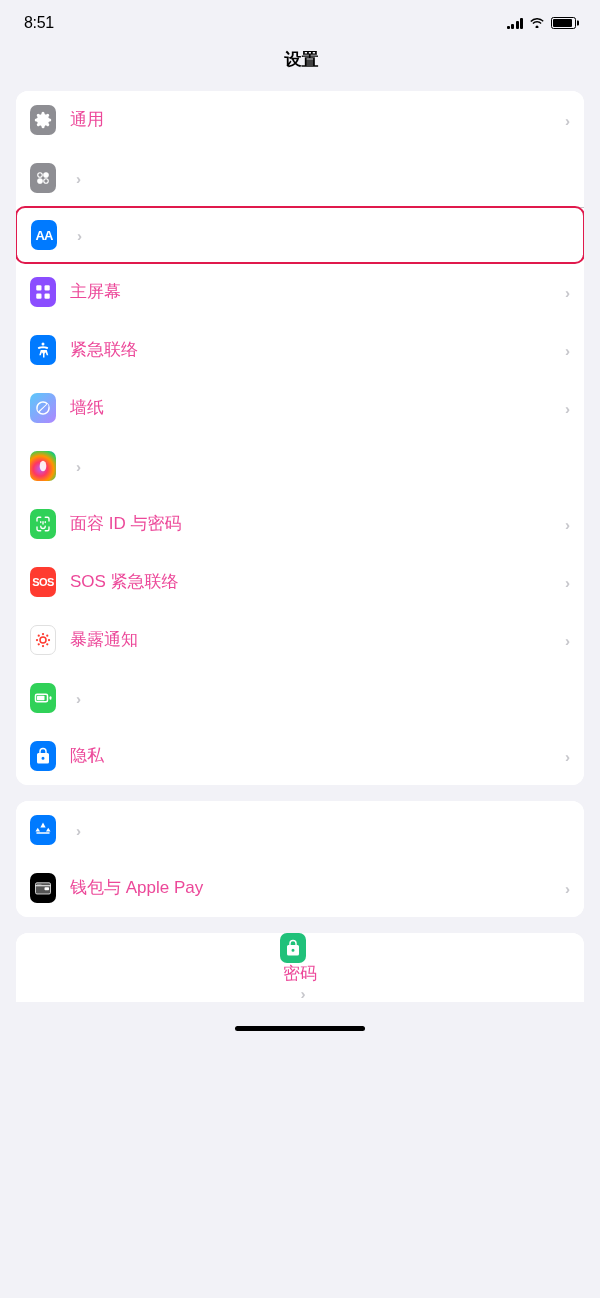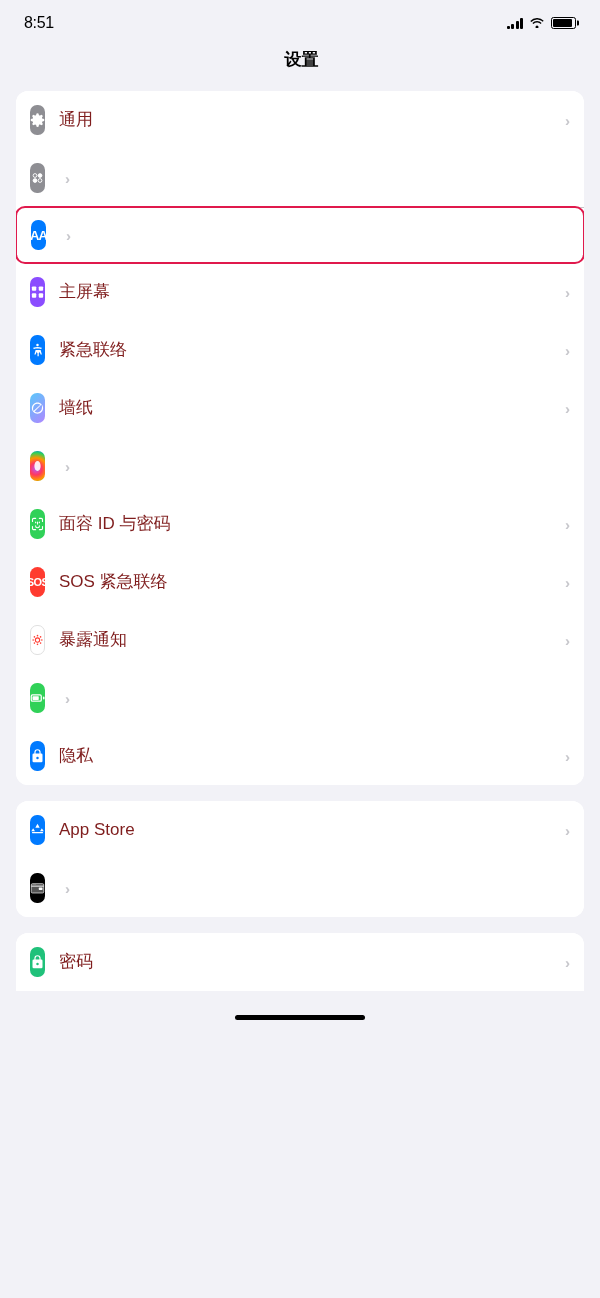--- a/index.html
+++ b/index.html
@@ -112,37 +112,37 @@
       border: 2.5px solid #e0194c;
       border-radius: 10px;
       margin: -1px;
       z-index: 2;
     }
     .settings-item.highlighted::after {
       display: none;
     }
 
     .item-icon {
-      width: 15px;
+      width: 26px;
       height: 30px;
       border-radius: 7px;
       margin-right: 14px;
       flex-shrink: 0;
       display: flex;
       align-items: center;
       justify-content: center;
       font-size: 17px;
       color: #fff;
       font-weight: 700;
     }
 
     .item-label {
       flex: 1;
       font-size: 17px;
-      color: #7f1d1d;
+      color: #ec4899;
       line-height: 1.3;
     }
 
     .chevron {
       color: #c7c7cc;
       font-size: 15px;
       font-weight: 600;
       margin-left: 6px;
     }
 
@@ -280,21 +280,21 @@
         <path d="M15 9v1"></path>
         <path d="M9 15a3 3 0 0 0 6 0"></path>
         <path d="M12 9v3"></path>
       </svg>
     </div>
     <span class="item-label">面容 ID 与密码</span>
     <span class="chevron">›</span>
   </div>
 
   <div class="settings-item">
-    <div class="item-icon icon-sos" style="font-size:11px; font-weight:900; letter-spacing:-0.5px;border-radius:8px;">SOS</div>
+    <div class="item-icon icon-sos" style="font-size:11px; font-weight:900; letter-spacing:-0.5px;">SOS</div>
     <span class="item-label">SOS 紧急联络</span>
     <span class="chevron">›</span>
   </div>
 
   <div class="settings-item">
     <div class="item-icon" style="background: #fff; border: 1.5px solid #e0e0e0;">
       <svg width="18" height="18" viewBox="0 0 24 24">
         <circle cx="12" cy="12" r="4" fill="none" stroke="#ff3b30" stroke-width="2"></circle>
         <circle cx="12" cy="4" r="1.5" fill="#ff3b30"></circle>
         <circle cx="12" cy="20" r="1.5" fill="#ff3b30"></circle>
@@ -338,41 +338,41 @@
   <div class="settings-item">
     <div class="item-icon icon-appstore">
       <svg width="18" height="18" viewBox="0 0 24 24" fill="white">
         <path d="M4 13h4l2-3.5L12 13h2l2-3 2 3h2l-3.5-6L13 12l-2-3.5L9 12H7L4 13z" opacity="0"></path>
         <path d="M12 2L8.5 8.5H15.5L12 2z"></path>
         <path d="M5 9L2 14h6L5 9z"></path>
         <path d="M19 9l-3 5h6l-3-5z"></path>
         <rect x="3" y="15" width="18" height="2" rx="1"></rect>
       </svg>
     </div>
-    <span class="item-label">App Store</span>
     <span class="chevron">›</span>
   </div>
 
   <div class="settings-item">
     <div class="item-icon icon-wallet">
       <svg width="18" height="18" viewBox="0 0 24 24" fill="none">
         <rect x="2" y="5" width="20" height="15" rx="2" fill="#555" stroke="white" stroke-width="1"></rect>
         <rect x="14" y="11" width="6" height="4" rx="1" fill="white"></rect>
         <path d="M2 9h20" stroke="white" stroke-width="1.5"></path>
         <rect x="4" y="6" width="6" height="2" rx="0.5" fill="#888"></rect>
       </svg>
     </div>
+    <span class="item-label">钱包与 Apple Pay</span>
     <span class="chevron">›</span>
   </div>
 
 </div>
 
 <div class="settings-group" style="margin-bottom:0; border-radius:12px 12px 0 0; overflow:hidden;">
 
-  <div class="settings-item" style="border-bottom: none;">
+  <div class="settings-item" style="border-bottom: none; flex-direction: column;">
     <div class="item-icon icon-password">
       <svg width="18" height="18" viewBox="0 0 24 24" fill="white">
         <path d="M18 8h-1V6A5 5 0 0 0 7 6v2H6a2 2 0 0 0-2 2v10a2 2 0 0 0 2 2h12a2 2 0 0 0 2-2V10a2 2 0 0 0-2-2zm-6 9a2 2 0 1 1 0-4 2 2 0 0 1 0 4zm3.1-9H8.9V6a3.1 3.1 0 0 1 6.2 0v2z"></path>
       </svg>
     </div>
     <span class="item-label">密码</span>
     <span class="chevron">›</span>
   </div>
 
 </div>

